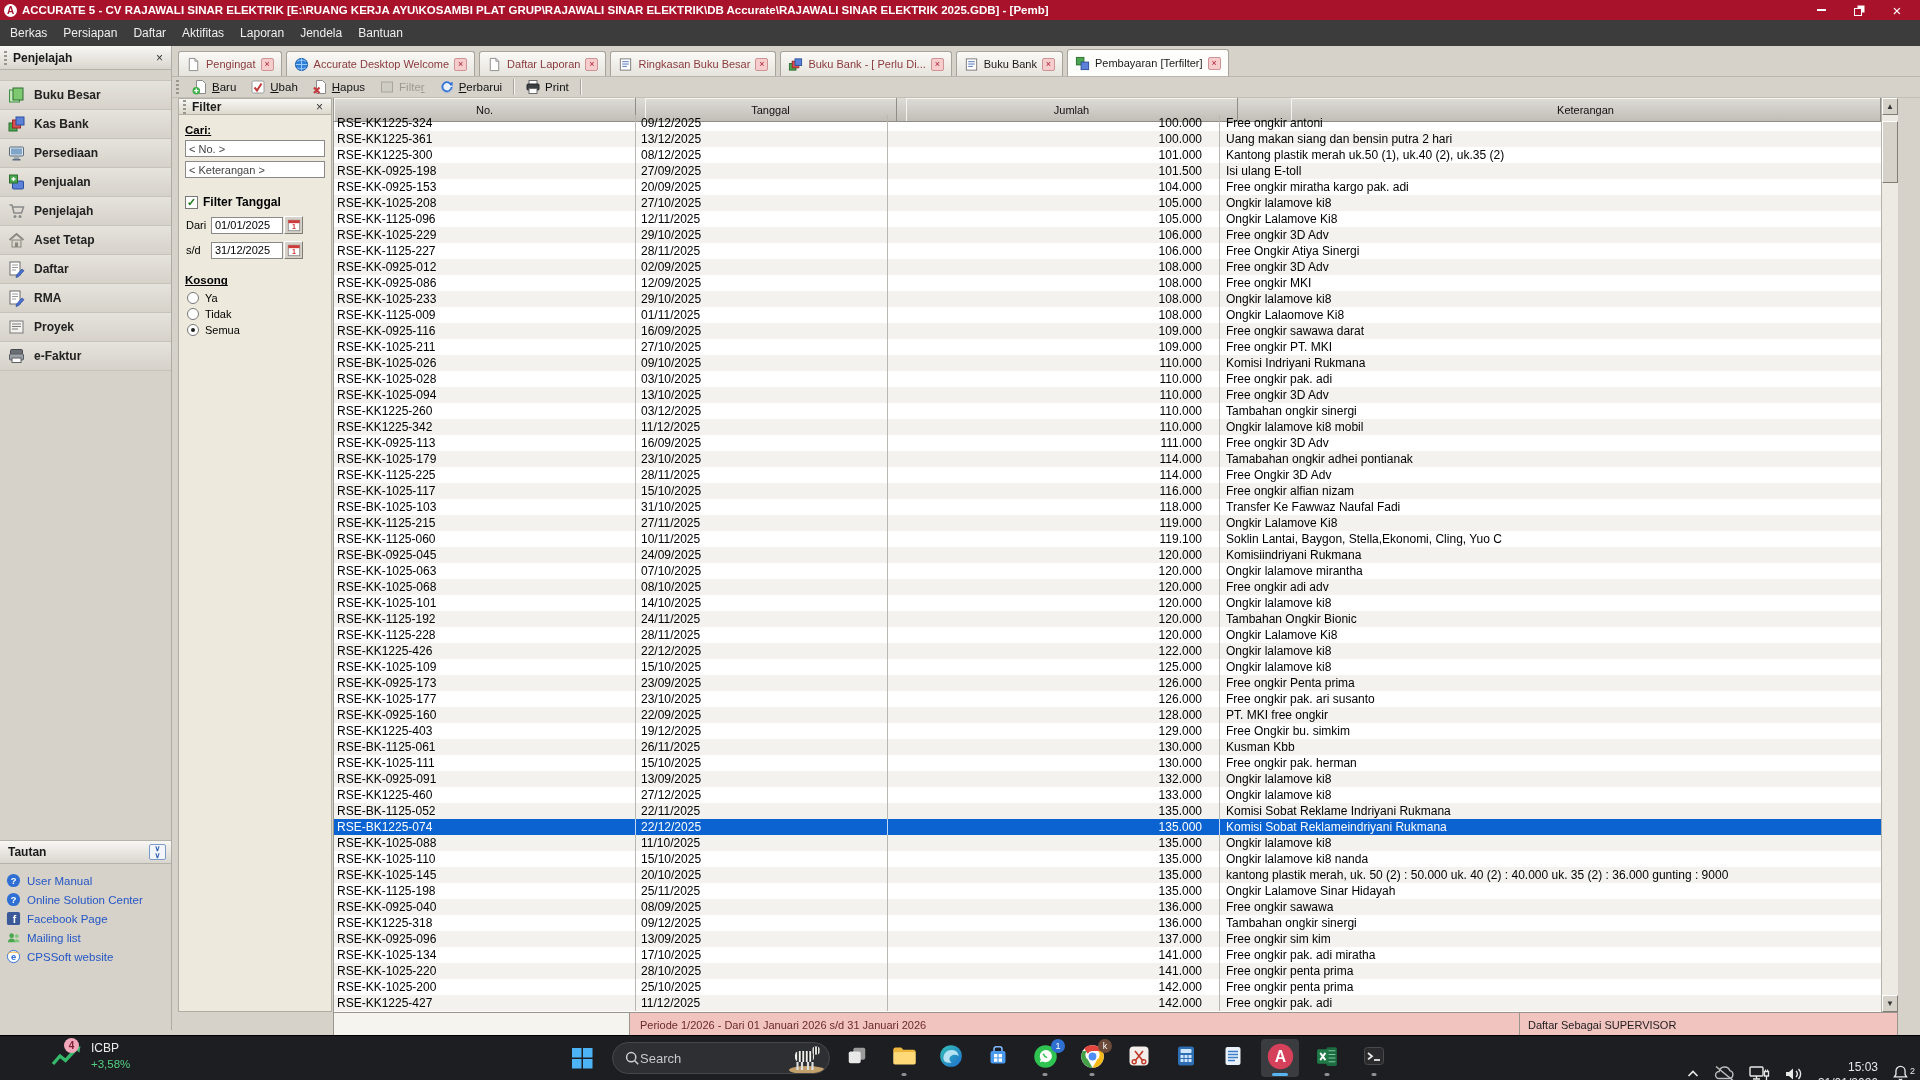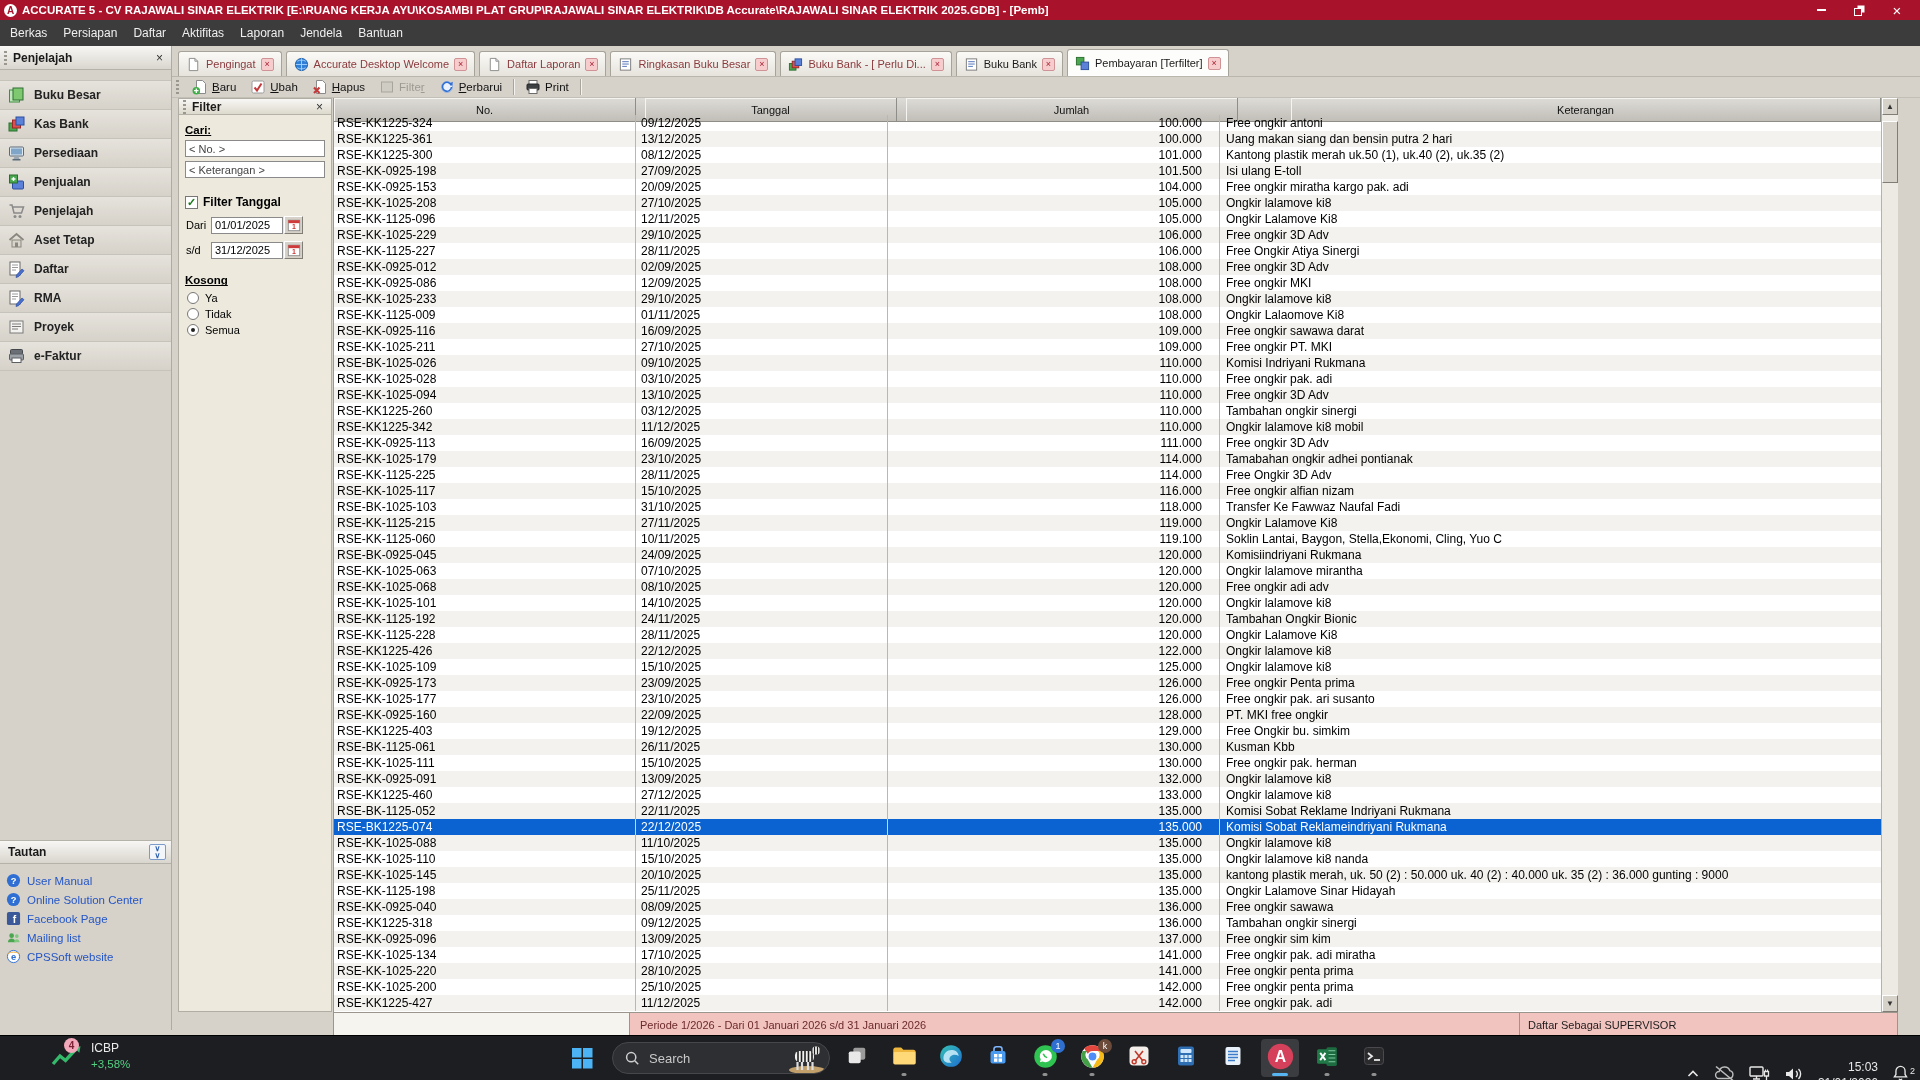--- a/index.html
+++ b/index.html
@@ -126,21 +126,21 @@
   
   #taskbar { position:absolute; left:0; top:1035px; width:1920px; height:45px; background:#1d1e21; border-top:1px solid #000; }
   #stock { position:absolute; left:50px; top:5px; display:flex; gap:9px; align-items:center; }
   #stock .sic { position:relative; width:32px; height:30px; }
   #stock .badge4 { position:absolute; left:14px; top:-3px; width:15px; height:15px; border-radius:50%;
     background:#f2a7bb; color:#7c1f33; font-size:10px; line-height:15px; text-align:center; font-weight:bold; }
   #stock .tk { color:#ececec; font-size:12px; line-height:1.3; }
   #stock .ch { color:#53cf82; font-size:11.5px; }
   #start { position:absolute; left:572px; top:12px; }
   #search { position:absolute; left:612px; top:6px; width:218px; height:32px; border-radius:16px;
-    background:#2e2f33; border:1px solid #46474b; display:flex; align-items:center; gap:9px;
+    background:#2e2f33; border:1px solid #46474b; display:flex; align-items:center; 
     padding-left:12px; color:#c9c9c9; font-size:13px; overflow:hidden; }
   #search .zebra { margin-left:auto; height:32px; }
   #apps { position:absolute; left:838px; top:3px; display:flex; gap:9px; }
   .app { width:38px; height:38px; border-radius:4px; position:relative; display:flex; align-items:center; justify-content:center; }
   .app.active { background:#3a3c40; }
   .app .dot { position:absolute; bottom:1px; left:50%; transform:translateX(-50%); width:5px; height:3px; border-radius:2px; background:#8f8f8f; }
   .app .bar { position:absolute; bottom:1px; left:50%; transform:translateX(-50%); width:16px; height:3px; border-radius:2px; background:#57b6f2; }
   .app .abadge { position:absolute; top:0; right:-1px; min-width:14px; height:14px; border-radius:7px;
     background:#2f6fd0; color:#fff; font-size:9px; line-height:14px; text-align:center; padding:0 2px; }
   .app .abadge.k { background:#6b4a3a; }

